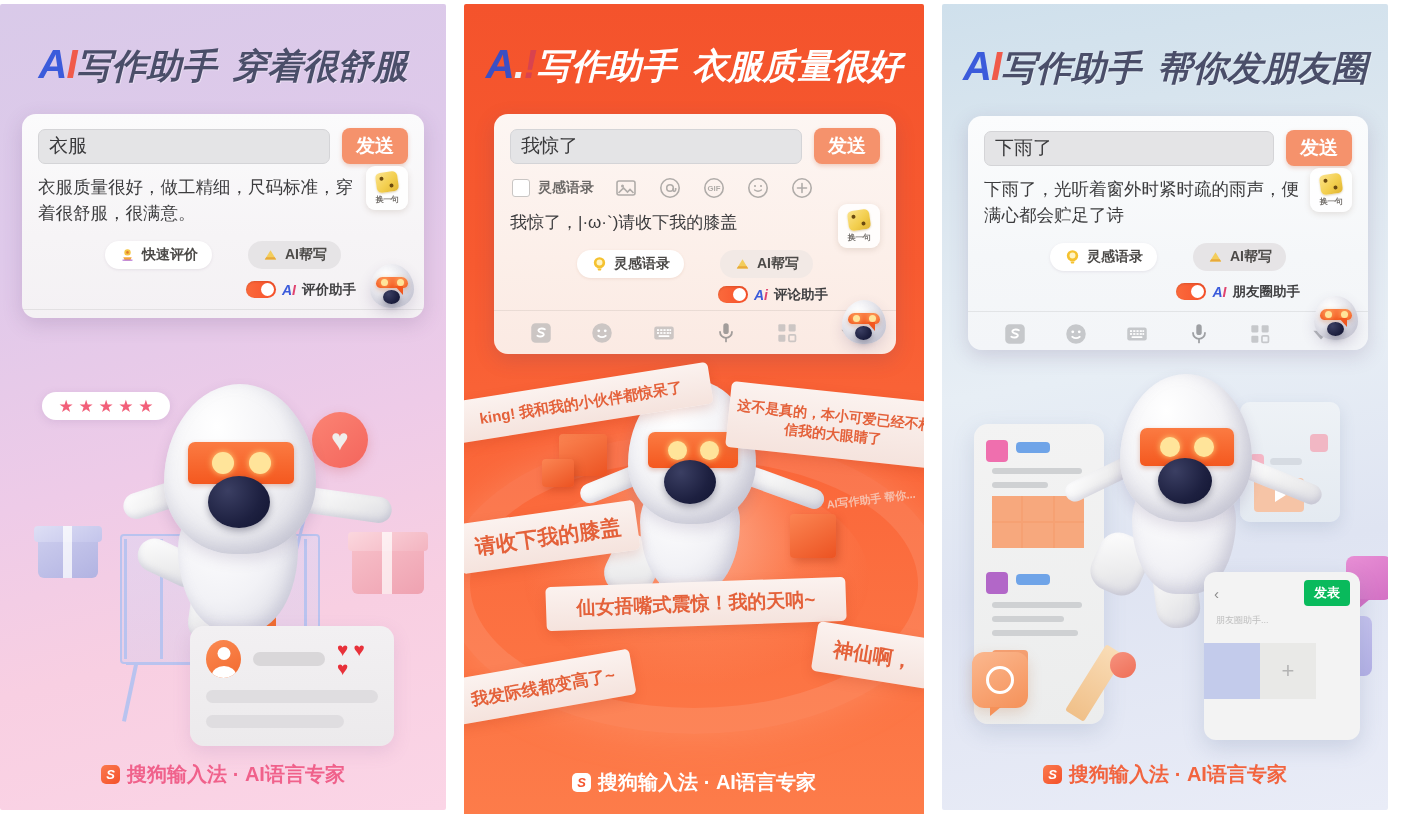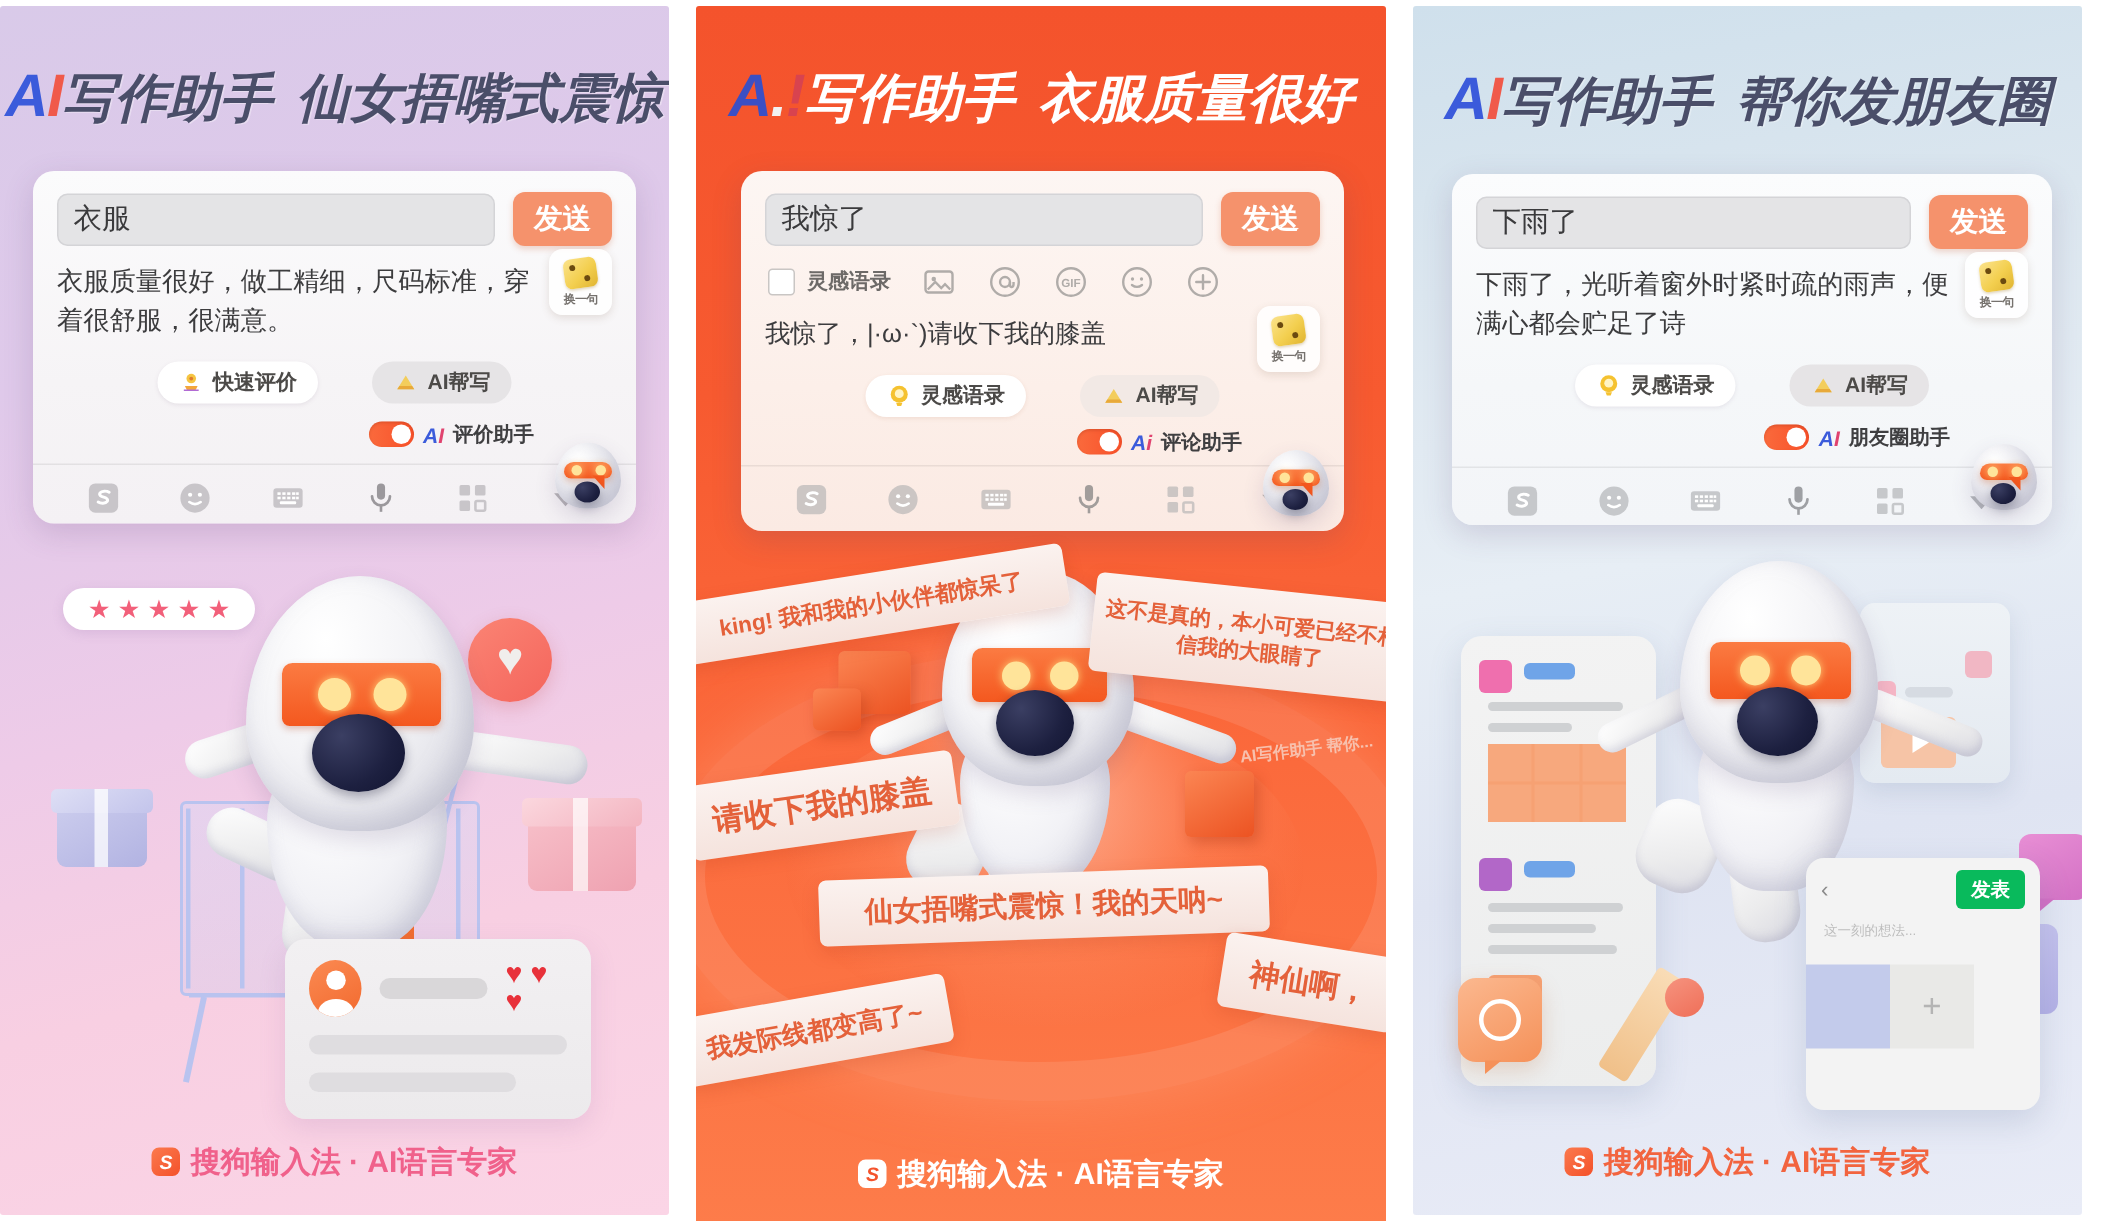--- a/index.html
+++ b/index.html
@@ -306,24 +306,24 @@
 <body>
 
 <div class="board">
 
   <div class="panel panel-1">
 
     <div class="heading" style="top:38px;">
       <span class="ai-w"><span class="a">A</span><span class="i">I</span></span>
       <span class="zh dark-txt">写作助手</span>
       <span class="gap-sp"></span>
-      <span class="zh dark-txt">仙女捂嘴式震惊</span>
-    </div>
-
-    <div class="kbcard kb-light" style="left:22px; top:110px; width:402px; height:235px;">
+      <span class="zh dark-txt">穿着很舒服</span>
+    </div>
+
+    <div class="kbcard kb-light" style="left:22px; top:110px; width:402px; height:204px;">
       <div class="kb-body">
         <div class="inputrow">
           <div class="textbox">衣服</div>
           <div class="sendbtn">发送</div>
         </div>
 
         <div class="sentence">衣服质量很好，做工精细，尺码标准，穿着很舒服，很满意。</div>
 
         <div class="dice" style="right:16px; top:52px;">
           <div class="dice-face">
@@ -852,21 +852,21 @@
         <div class="dog-eye" style="width:20px;height:20px;"></div>
       </div>
       <div class="dog-nose" style="left:66px;top:76px;width:54px;height:46px;"></div>
     </div>
 
     <div class="momentcard" style="left:262px;top:568px;width:156px;height:168px;">
       <div class="mc-head">
         <span class="mc-back">‹</span>
         <span class="mc-send">发表</span>
       </div>
-      <div class="mc-ph">这一刻的想法...</div>
+      <div class="mc-ph">朋友圈助手...</div>
       <div class="mc-imgs">
         <div class="mc-img1"></div>
         <div class="mc-img2">+</div>
       </div>
     </div>
 
     <div class="brand" style="bottom:22px;">
       <span class="brand-logo">S</span>
       <span class="brand-txt brand-orange">搜狗输入法 · AI语言专家</span>
     </div>

